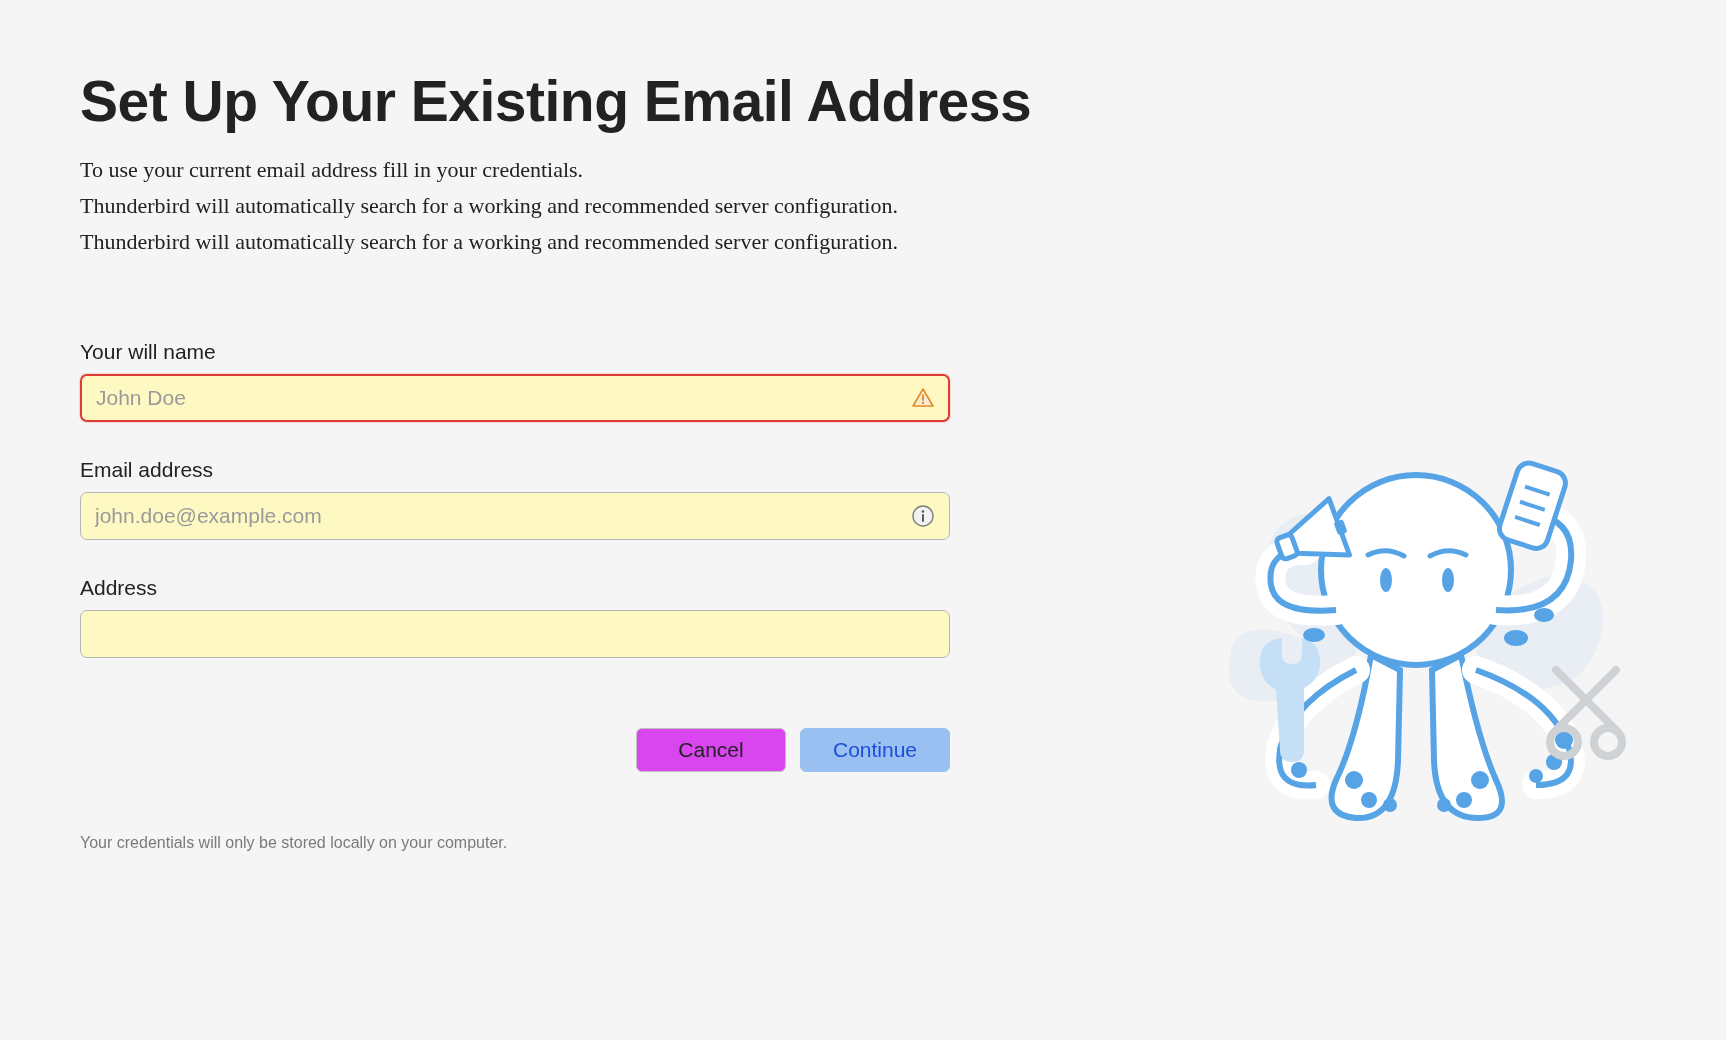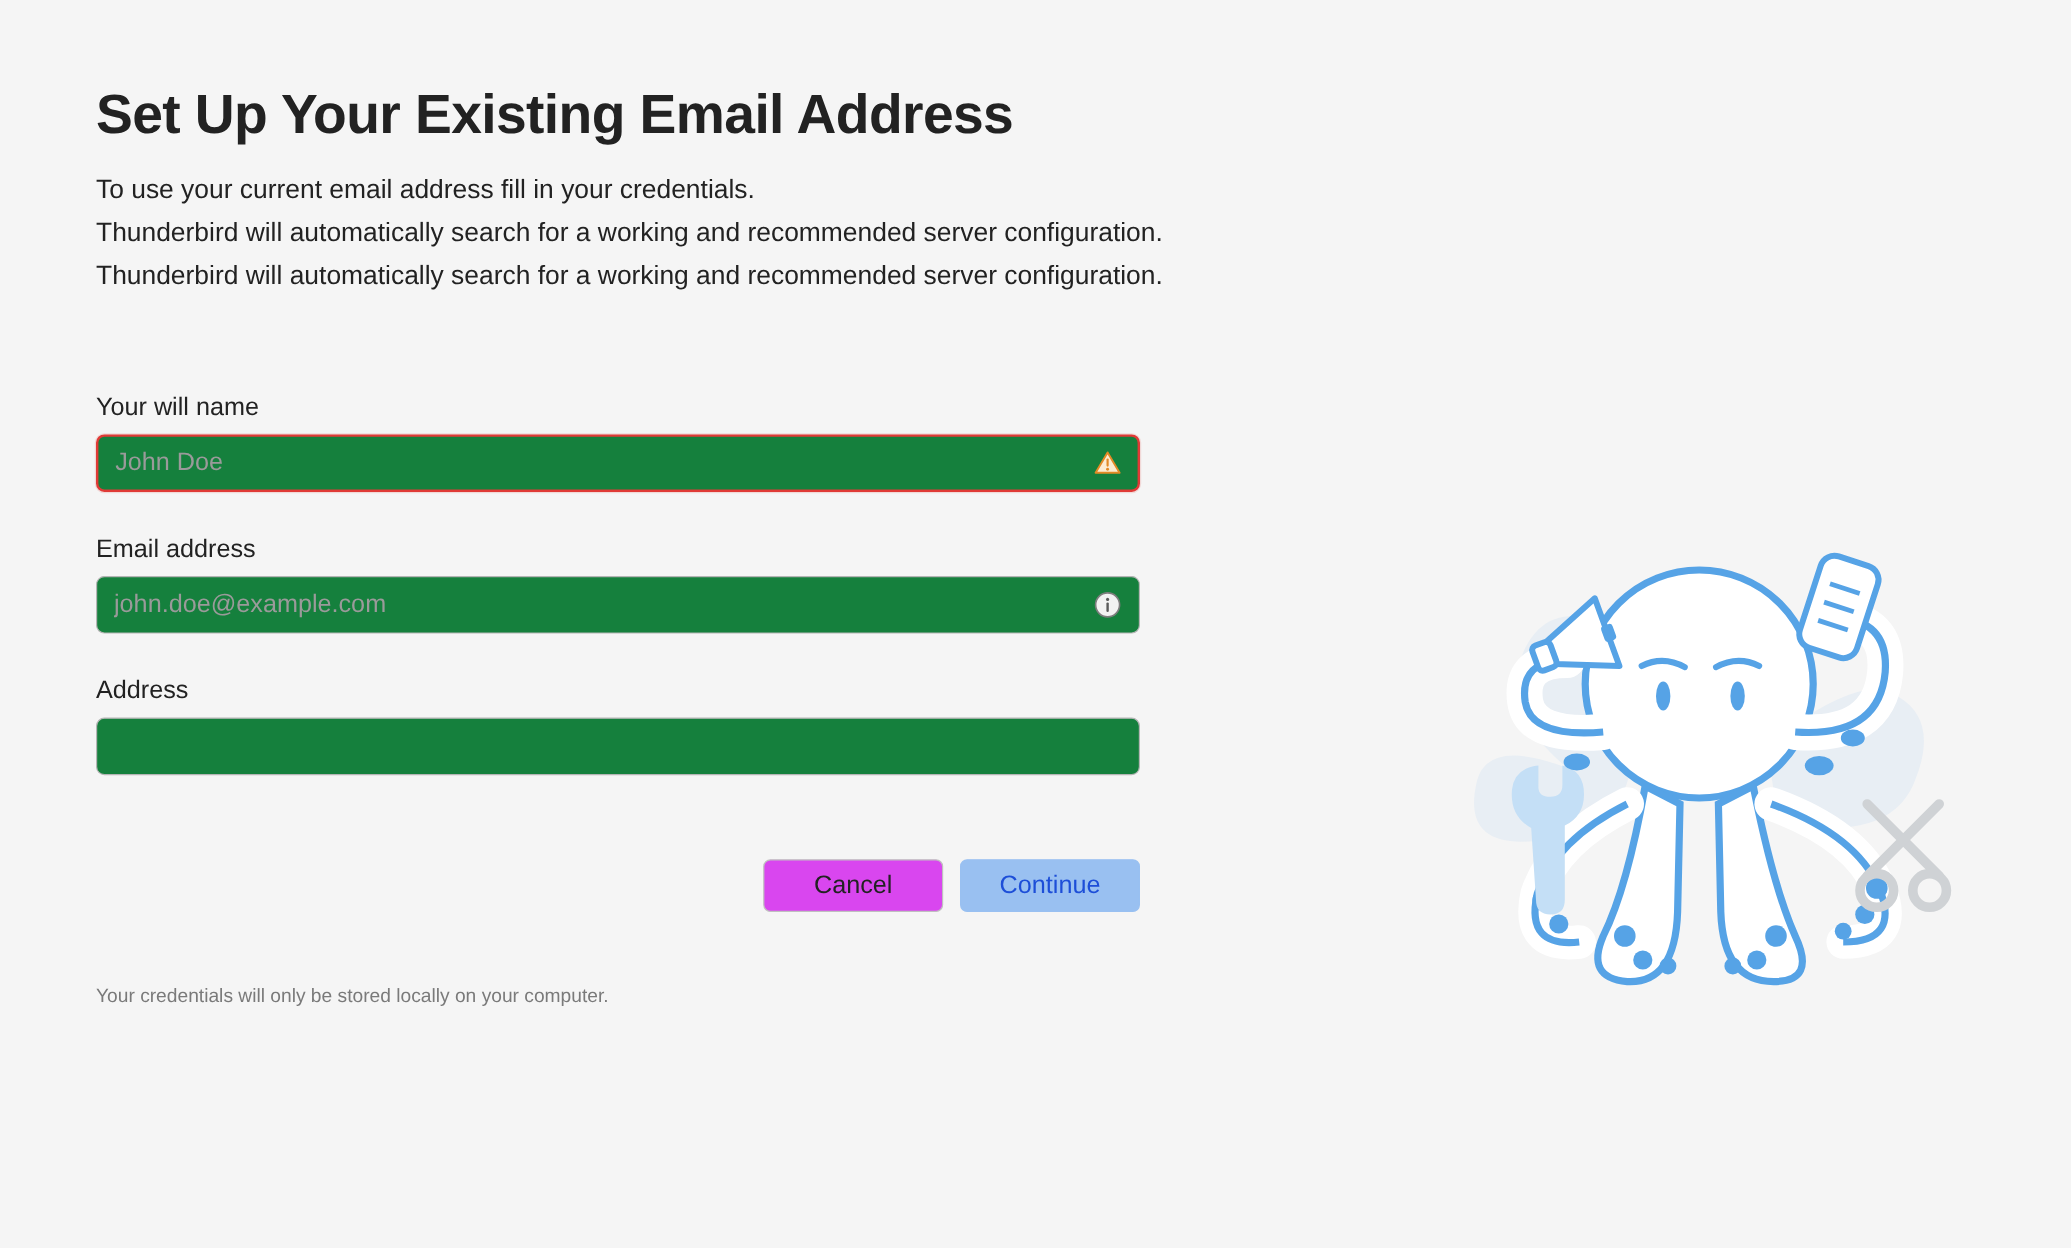--- a/index.html
+++ b/index.html
@@ -33,53 +33,53 @@
     color: var(--text);
     overflow: hidden;
   }
   .page {
     position: relative;
     width: 100%;
     height: 100%;
     padding: 48px 80px 0 80px;
   }
   h1.title {
-    font-size: 46px;
+    font-size: 57px;
     font-weight: 600;
     letter-spacing: -0.5px;
     margin: 20px 0 18px 0;
   }
   .intro {
     font-size: 22px;
     line-height: 36px;
     color: #222;
     margin-bottom: 80px;
   }
-  .intro div { white-space: pre; }
+  .intro div { white-space: pre; font-family: Liberation Serif, serif; }
   .form-area {
     width: 870px;
   }
   .field { margin-bottom: 36px; }
   .field-label {
     font-size: 21px;
     color: #222;
     margin-bottom: 10px;
     display: block;
   }
   .input-wrap {
     position: relative;
     width: 100%;
   }
   .text-input {
     width: 100%;
     height: 48px;
     font-size: 21px;
     padding: 0 50px 0 14px;
     border-radius: 7px;
-    background: #15803d;
+    background: #fef9c3;
     border: 1px solid var(--border);
     color: #222;
   }
   .text-input::placeholder { color: #9a9a9a; }
   .input-error {
     border: 2px solid var(--error);
     box-shadow: 0 0 0 1px rgba(224,58,54,0.15);
   }
   .input-icon {
     position: absolute;

